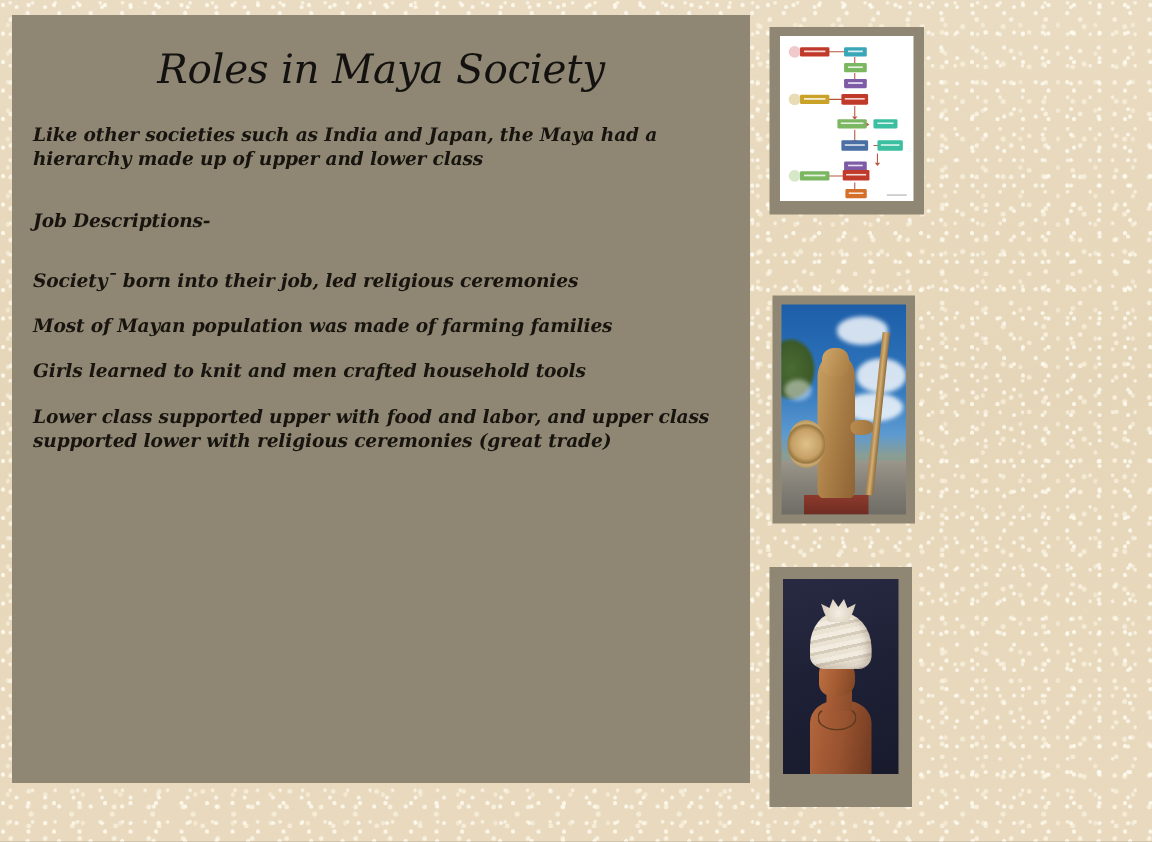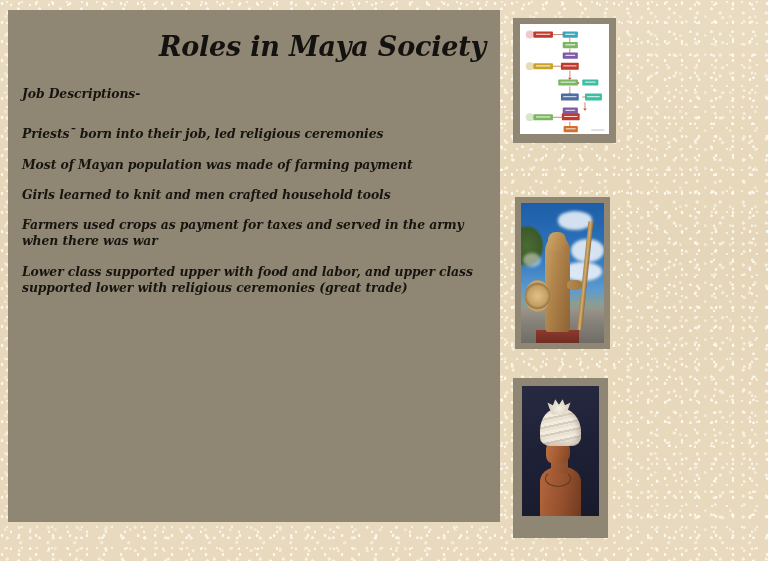--- a/index.html
+++ b/index.html
@@ -37,25 +37,25 @@
     top: 10px;
     width: 492px;
     height: 512px;
     background: #8f8773;
     padding: 16px 14px 0 14px;
   }
 
   .slide-title {
     font-family: "DejaVu Serif", serif;
     font-style: italic;
-    font-weight: bold;
+    font-weight: normal;
     font-size: 27px;
     line-height: 1.12;
     color: #141210;
-    text-align: right;
+    text-align: center;
     letter-spacing: -0.2px;
     margin-top: 6px;
     margin-bottom: 20px;
   }
 
   .body-block {
     font-family: "DejaVu Serif", serif;
     font-style: italic;
     font-weight: bold;
     font-size: 12.4px;
@@ -210,39 +210,39 @@
     border-top-color: transparent;
   }
 </style>
 </head>
 <body>
 
 <div class="text-panel">
 
   <h1 class="slide-title">Roles in Maya Society</h1>
 
+  <div class="body-block">
+    <span>Like other societies such as India and Japan, the Maya had a hierarchy made up of upper and lower class</span>
+  </div>
 
 
 
   <div class="body-block job-block">
     <span class="line">Job Descriptions-</span>
-    <span class="line">Priests¯ born into their job, led religious ceremonies</span>
+    <span class="line">Society¯ born into their job, led religious ceremonies</span>
   </div>
 
   <div class="body-block">
-    <span>Most of Mayan population was made of farming payment</span>
+    <span>Most of Mayan population was made of farming families</span>
   </div>
 
   <div class="body-block">
     <span>Girls learned to knit and men crafted household tools</span>
   </div>
 
-  <div class="body-block">
-    <span>Farmers used crops as payment for taxes and served in the army when there was war</span>
-  </div>
 
 
   <div class="body-block">
     <span>Lower class supported upper with food and labor, and upper class supported lower with religious ceremonies (great trade)</span>
   </div>
 
 </div>
 
 <div class="media-frame frame-diagram">
   <div class="diagram">

